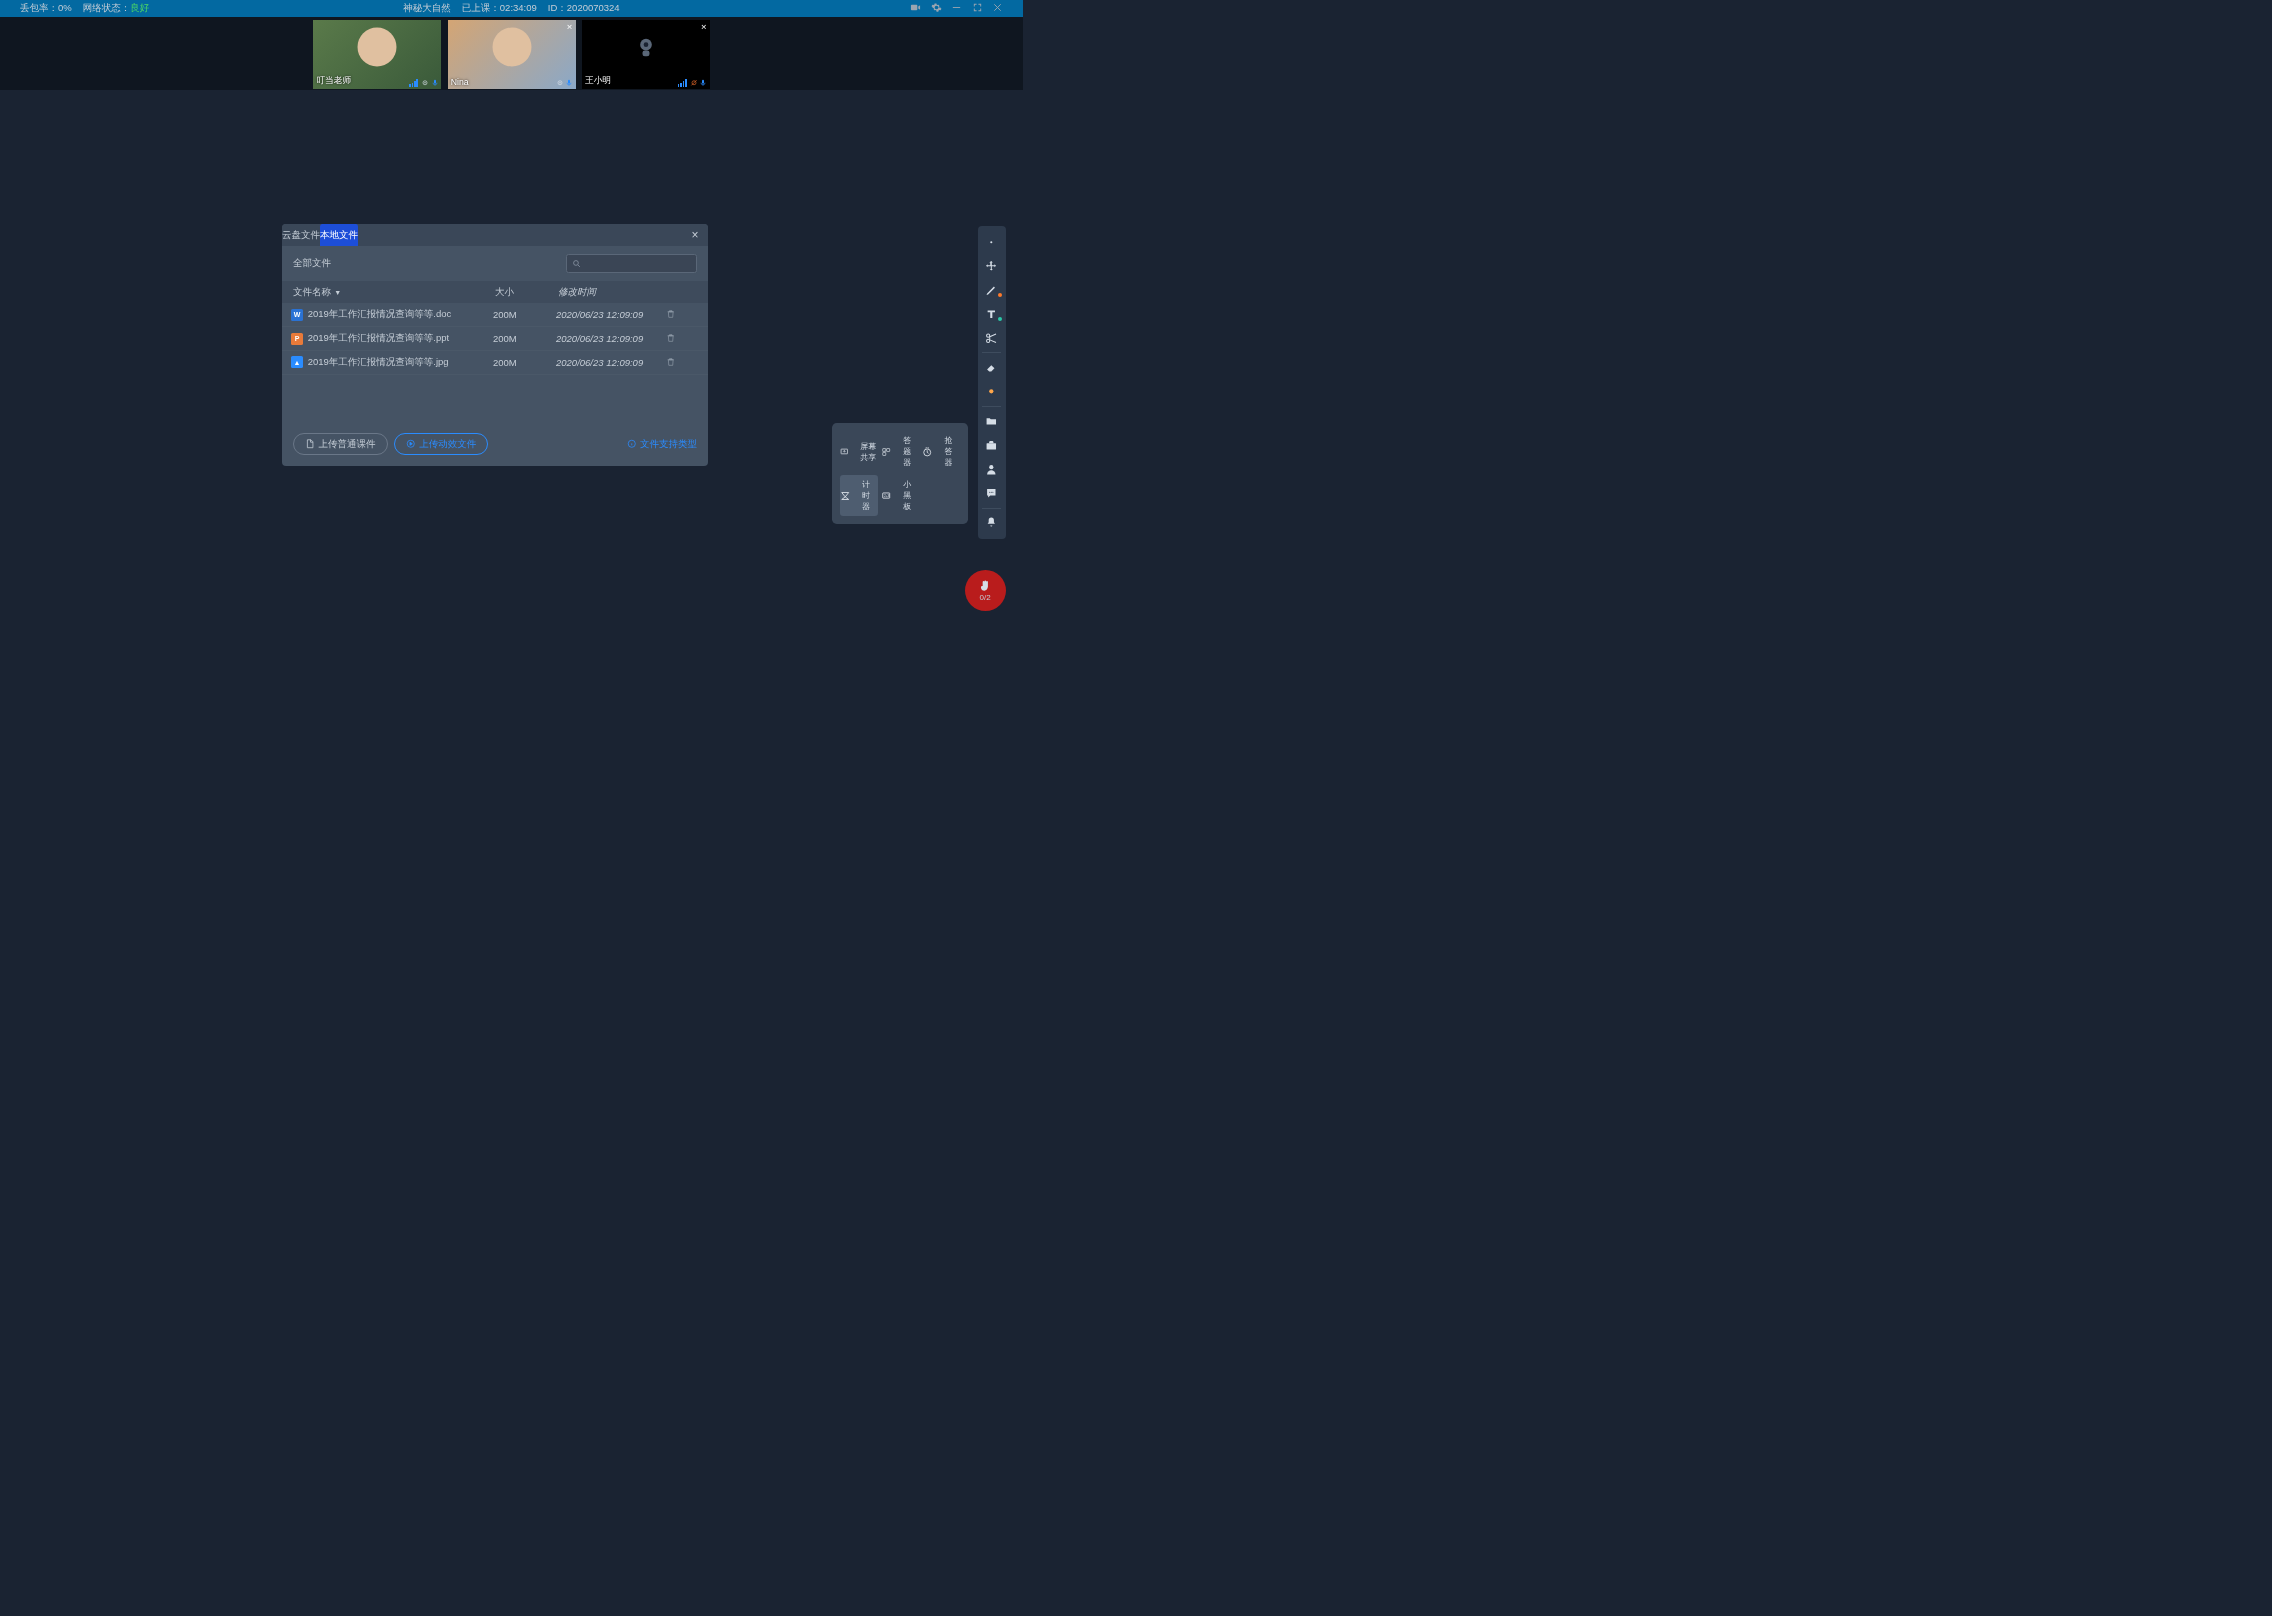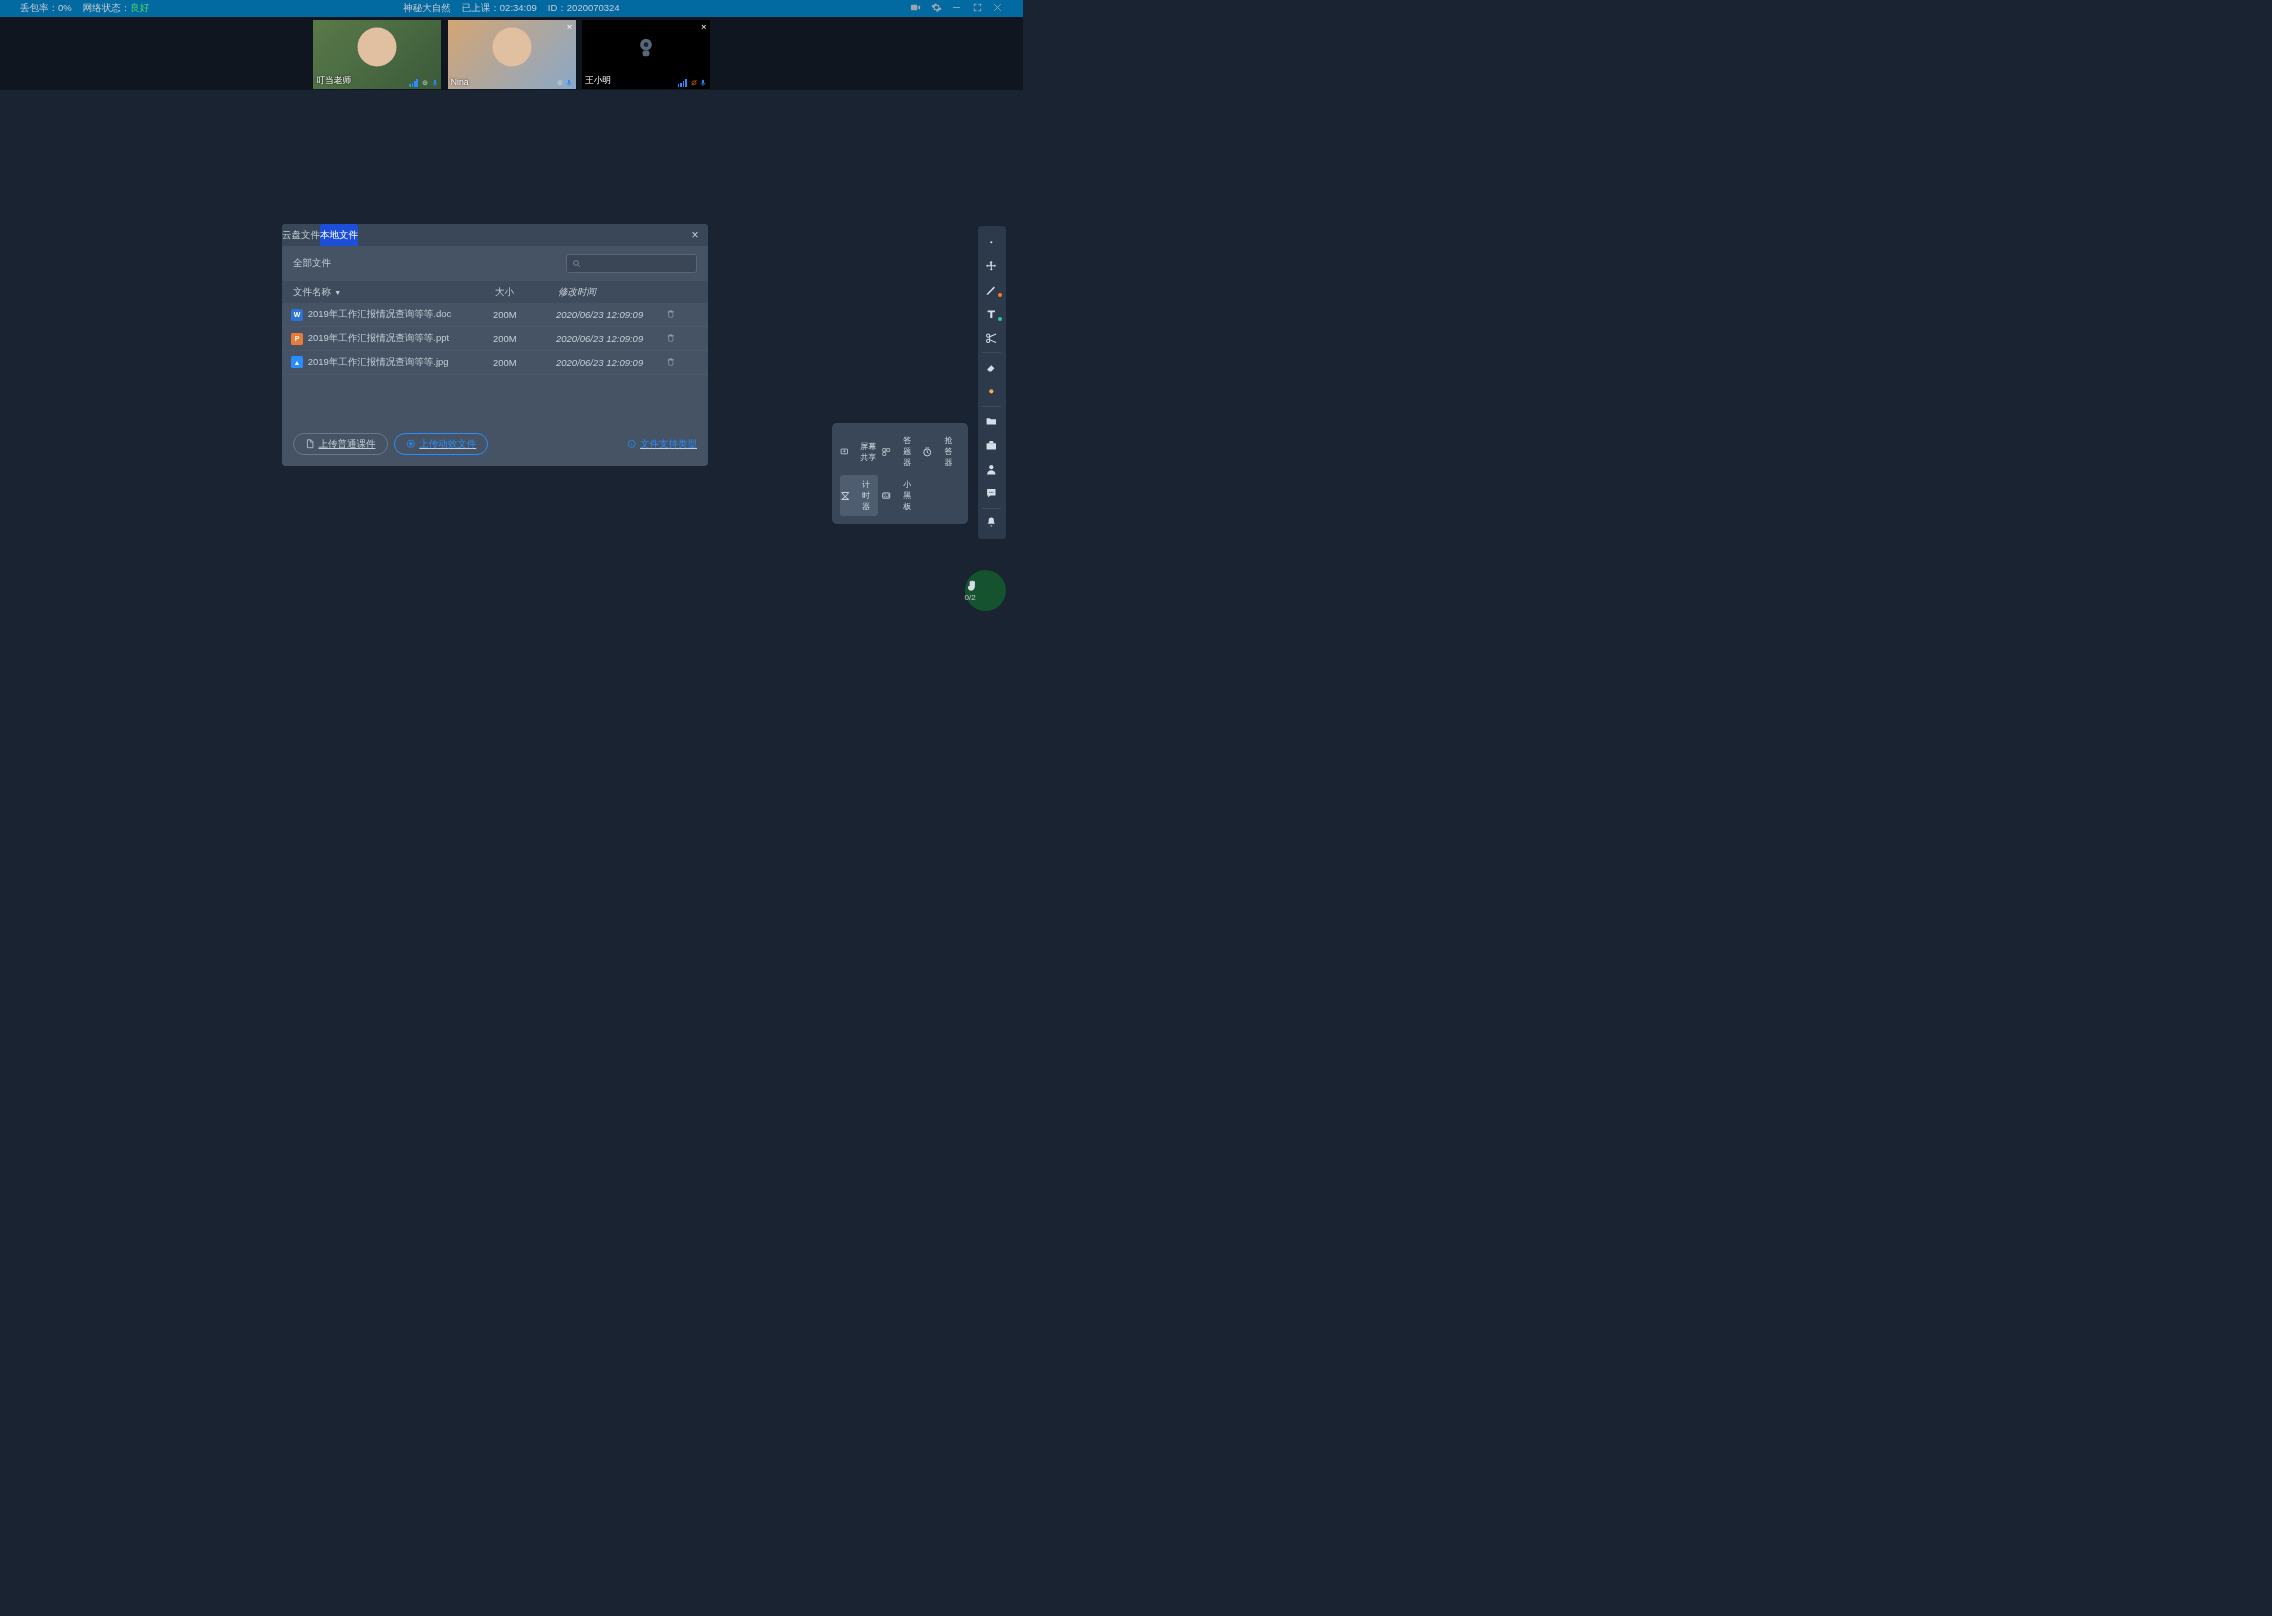--- a/index.html
+++ b/index.html
@@ -41,42 +41,42 @@
   .table-head { display: flex; background: #3e4b5c; height: 22px; align-items: center; font-size: 9.5px; padding-left: 11px; }
   .col-name { width: 202px; }
   .col-size { width: 63px; }
   .col-time { width: 110px; font-style: italic; }
   .col-del { width: 32px; }
   .sort-caret { font-size: 7px; margin-left: 3.2px; }
   .file-row { display: flex; height: 24px; align-items: center; font-size: 9.5px; padding-left: 9px; border-bottom: 0.8px solid rgba(255,255,255,0.03);}
   .file-ico { width: 12px; height: 12px; border-radius: 1.6px; display: flex; align-items: center; justify-content: center; font-size: 7px; font-weight: bold; color: #fff; margin-right: 4.7px; }
   .ico-doc { background: #2a72d4; } .ico-ppt { background: #e87a3a; } .ico-img { background: #2a8cff; }
   .del-ico { width:9.5px; height:9.5px; fill:#9aa5b1; cursor:pointer;}
-  .dialog-footer { display: flex; align-items: center; padding: 11px; gap: 6.3px; margin-top: 47px; text-decoration: underline; }
+  .dialog-footer { display: flex; align-items: center; padding: 11px; gap: 6.3px; margin-top: 47px; }
   .pill-btn { height: 22px; padding: 0 11px; border-radius: 11px; border: 0.8px solid #6a7788; background: transparent; color: #c5cdd6; font-size: 9.5px; display: flex; align-items: center; gap: 4px; cursor: pointer; }
   .pill-btn.primary { border-color: #2a8cff; color: #2a8cff; }
   .footer-link { margin-left: auto; font-size: 9.5px; color: #2a8cff; display: flex; align-items: center; gap: 3.2px; cursor: pointer; }
 
   
   .right-toolbar { position: absolute; right: 17.4px; top: 226px; width: 28px; background: #2d3a4c; border-radius: 4px; padding: 4px 0; display: flex; flex-direction: column; align-items: center; }
   .tool-btn { width: 28px; height: 24px; display: flex; align-items: center; justify-content: center; cursor: pointer; position:relative;}
   .tool-btn svg { width: 12.6px; height: 12.6px; fill: #d5dde6; }
   .tool-btn .dot { position:absolute; right:4px; bottom:4.7px; width:4px; height:4px; border-radius:50%; background:#ff7a2a;}
   .tool-btn .dot-teal { background:#2ac8a8; }
   .tool-sep { width: 19px; height: 0.8px; background: #3e4c5e; margin: 2.4px 0; }
 
   
   .tools-popup { position: absolute; right: 55px; top: 423px; background: #3a4758; border-radius: 4.7px; padding: 8px; display: grid; grid-template-columns: repeat(3, 38px); gap: 3.2px 3.2px; }
   .tp-item { display: flex; align-items: center; gap: 12px; padding: 4px 0; border-radius: 3.2px; cursor: pointer; }
   .tp-item.sel { background: #4e5d70; }
   .tp-item svg { width: 16px; height: 16px; fill: #e0e6ed; }
   .tp-item span { font-size: 8px; color: #d5dde6; }
 
   
-  .hand-badge { position: absolute; right: 17.4px; bottom: 118px; width: 41px; height: 41px; border-radius: 50%; background: #14532d; display: flex; flex-direction: column; justify-content: center; cursor: pointer; }
+  .hand-badge { position: absolute; right: 17.4px; bottom: 118px; width: 41px; height: 41px; border-radius: 50%; background: #b91c1c; display: flex; flex-direction: column; align-items: center; justify-content: center; cursor: pointer; }
   .hand-badge svg { width: 14px; height: 14px; fill: #d5dde6; }
   .hand-badge span { font-size: 8px; margin-top: 0.8px; }
 </style>
 </head>
 <body>
 
 <div class="topbar">
   <div class="topbar-left">
     <span>丢包率：0%</span>
     <span>

